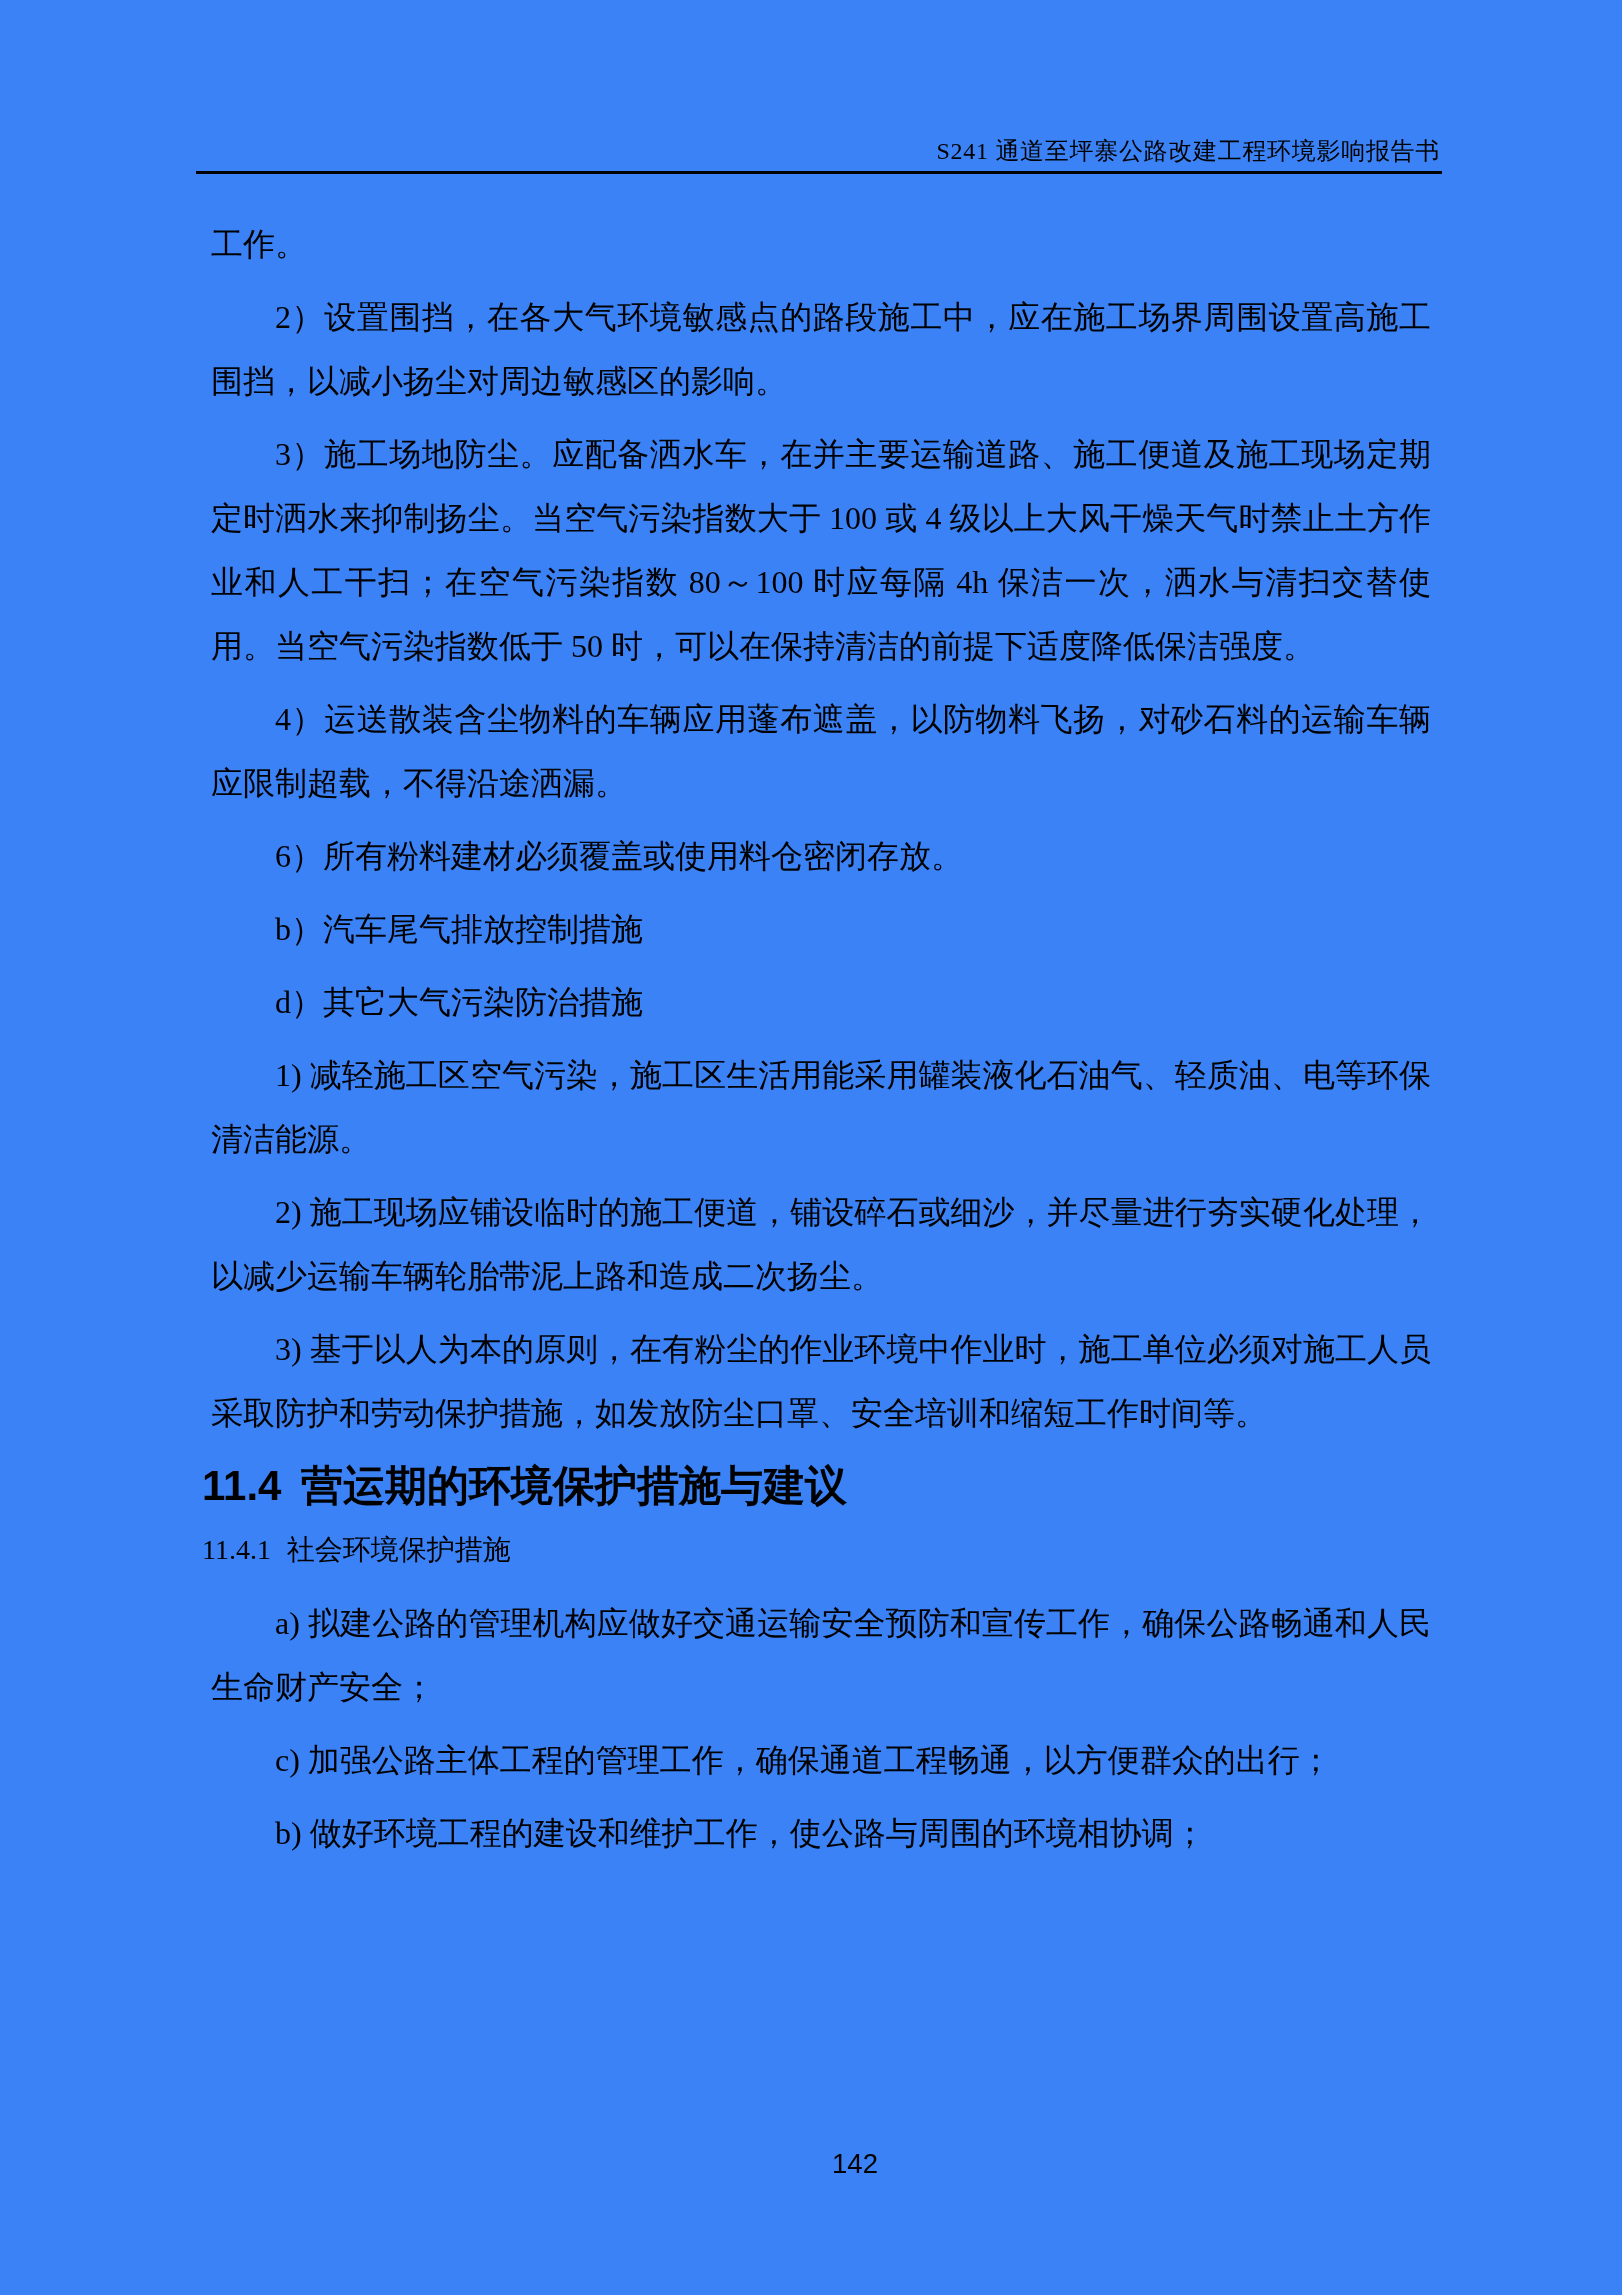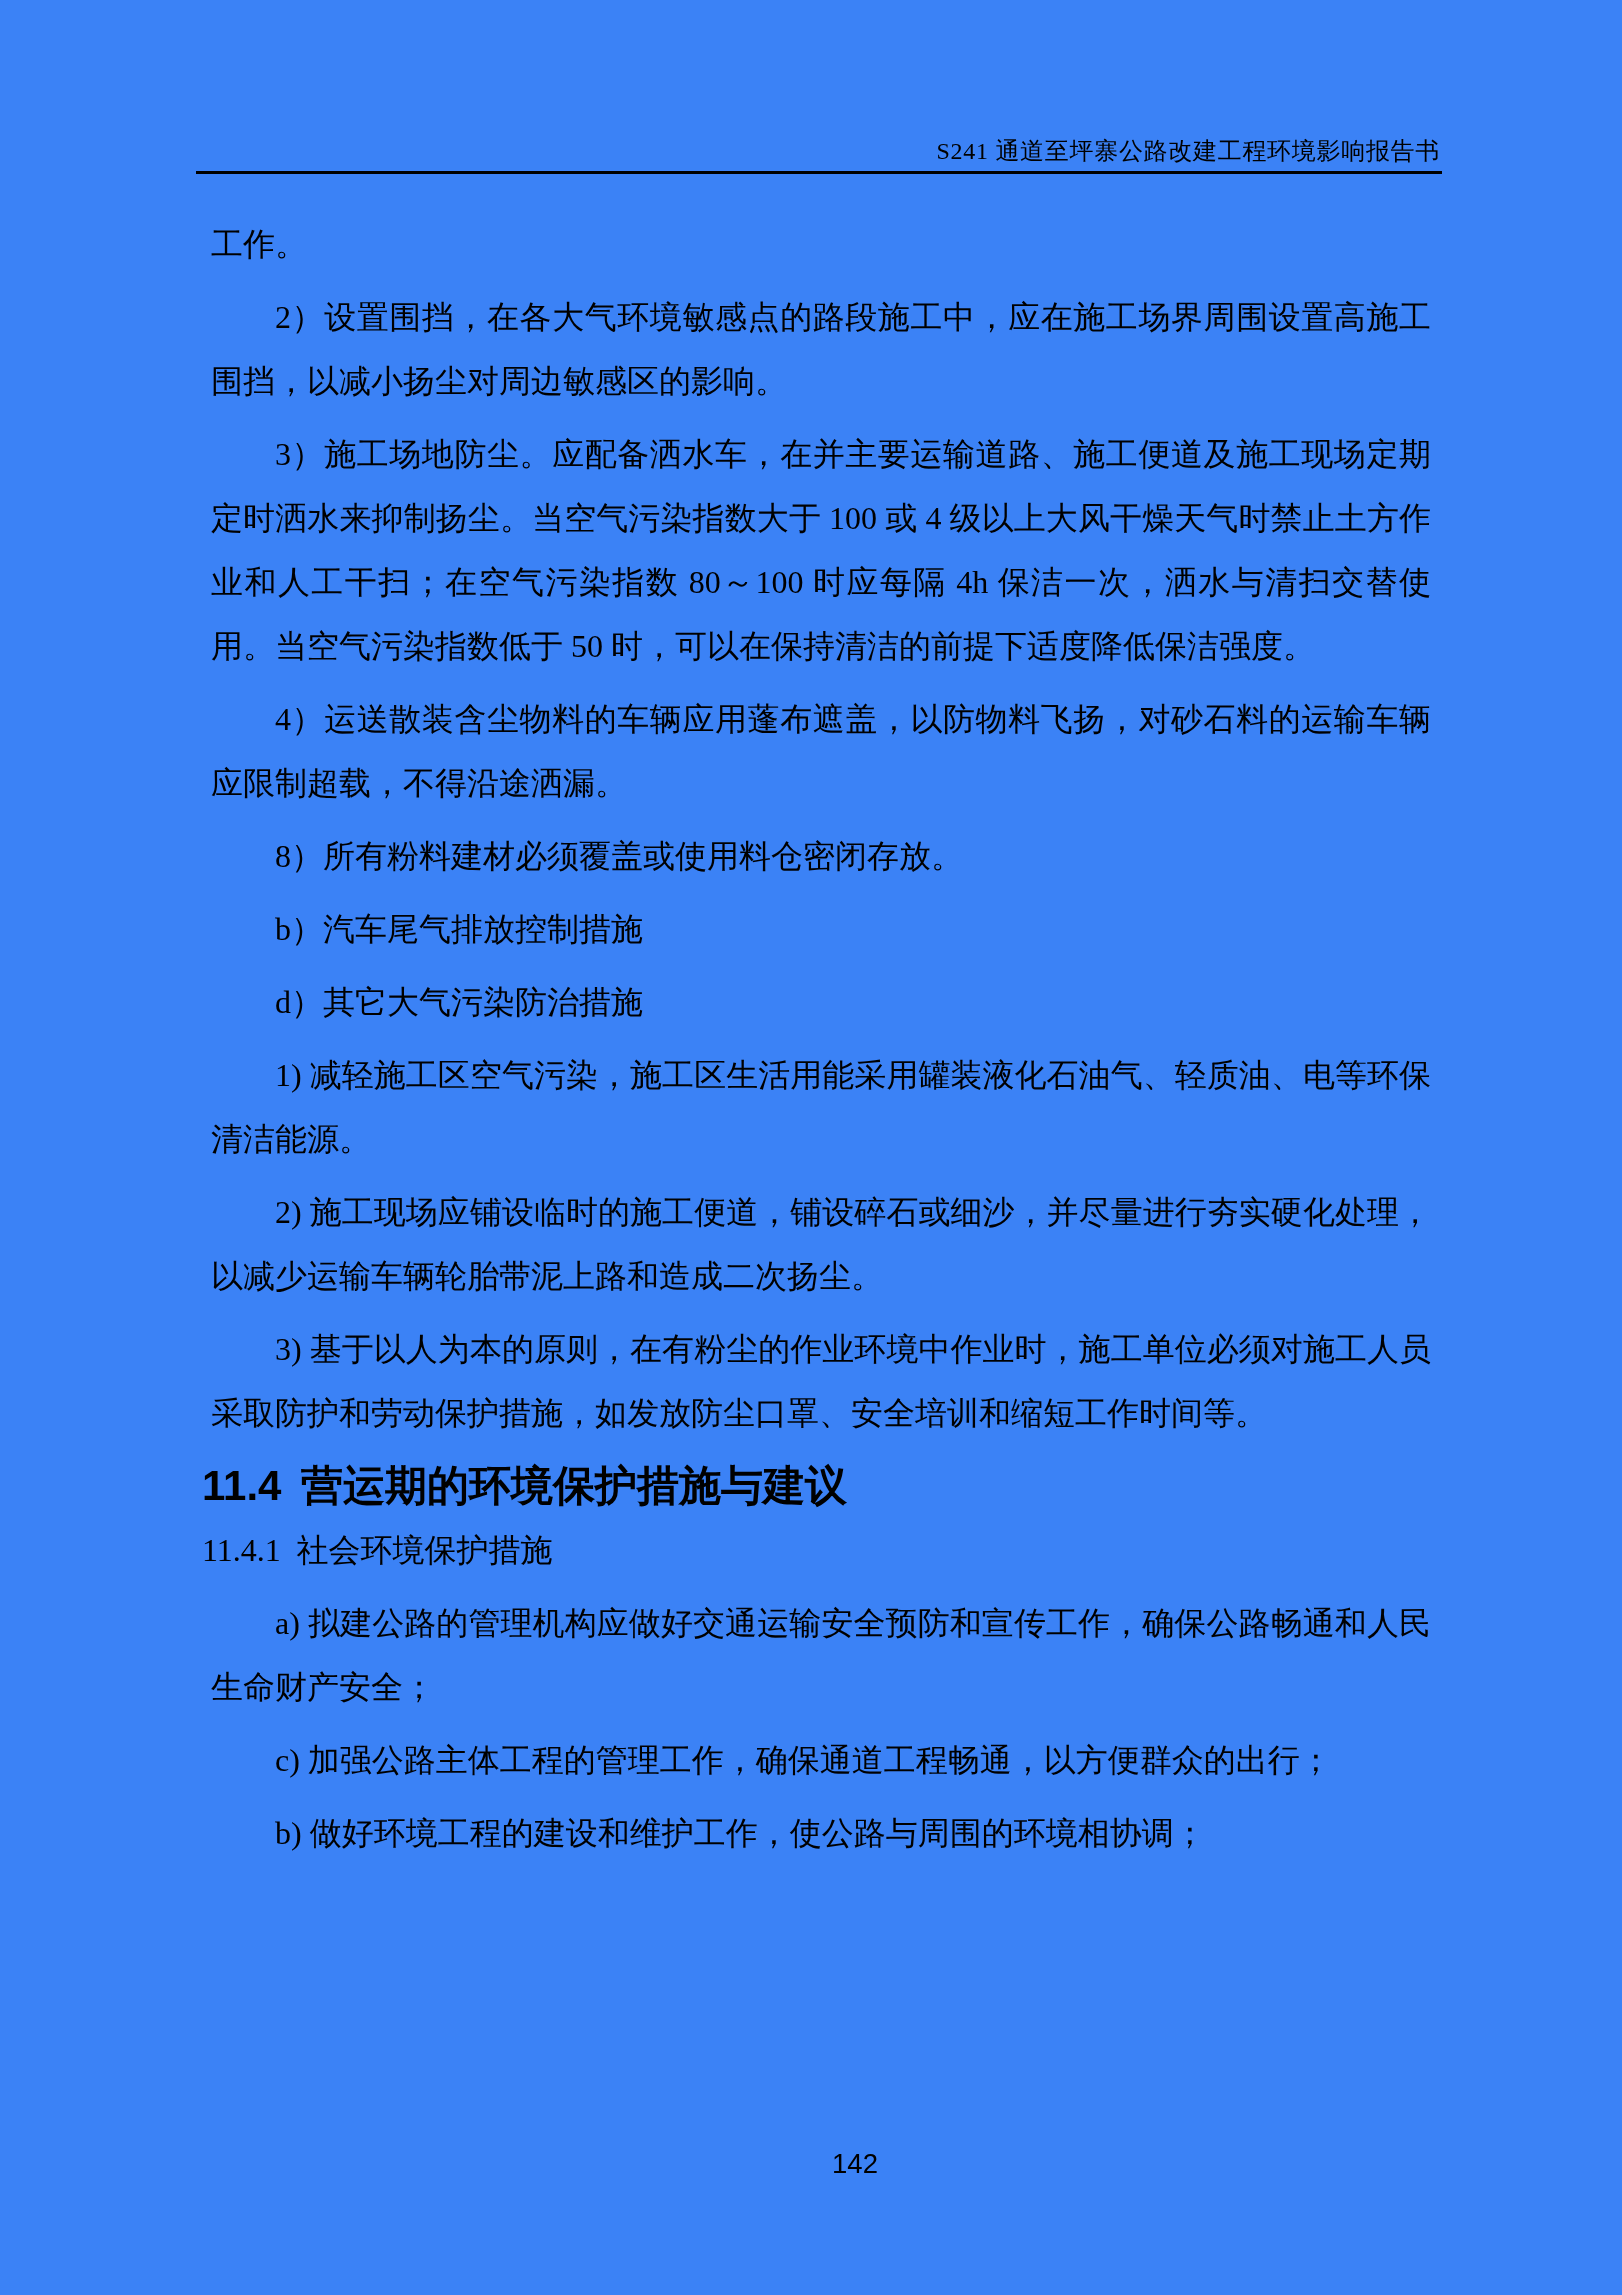--- a/index.html
+++ b/index.html
@@ -57,21 +57,21 @@
     font-size: 42px;
     line-height: 64px;
     text-align: left;
   }
   h2.sec-heading .sec-num { margin-right: 19.6px; }
   h3.subsec-heading {
     margin: 0;
     text-indent: 0;
     font-family: "Liberation Serif", "DejaVu Serif", serif;
     font-weight: normal;
-    font-size: 32px;
+    font-size: 28px;
     line-height: 64px;
     text-align: left;
   }
   h3.subsec-heading .sec-num { margin-right: 15.7px; }
   
   .page-number {
     position: absolute;
     left: 0;
     top: 2148px;
     width: 100%;
@@ -88,21 +88,21 @@
 <div class="page">
 
   <div class="header-title">S241 通道至坪寨公路改建工程环境影响报告书</div>
   <div class="header-rule"></div>
 
   <div class="body-text">
     <p class="no-indent">工作。</p>
     <p>2）设置围挡，在各大气环境敏感点的路段施工中，应在施工场界周围设置高施工围挡，以减小扬尘对周边敏感区的影响。</p>
     <p>3）施工场地防尘。应配备洒水车，在并主要运输道路、施工便道及施工现场定期定时洒水来抑制扬尘。当空气污染指数大于 100 或 4 级以上大风干燥天气时禁止土方作业和人工干扫；在空气污染指数 80～100 时应每隔 4h 保洁一次，洒水与清扫交替使用。当空气污染指数低于 50 时，可以在保持清洁的前提下适度降低保洁强度。</p>
     <p>4）运送散装含尘物料的车辆应用蓬布遮盖，以防物料飞扬，对砂石料的运输车辆应限制超载，不得沿途洒漏。</p>
-    <p>8）所有粉料建材必须覆盖或使用料仓密闭存放。</p>
+    <p>6）所有粉料建材必须覆盖或使用料仓密闭存放。</p>
     <p>b）汽车尾气排放控制措施</p>
     <p>d）其它大气污染防治措施</p>
     <p>1) 减轻施工区空气污染，施工区生活用能采用罐装液化石油气、轻质油、电等环保清洁能源。</p>
     <p>2) 施工现场应铺设临时的施工便道，铺设碎石或细沙，并尽量进行夯实硬化处理，以减少运输车辆轮胎带泥上路和造成二次扬尘。</p>
     <p>3) 基于以人为本的原则，在有粉尘的作业环境中作业时，施工单位必须对施工人员采取防护和劳动保护措施，如发放防尘口罩、安全培训和缩短工作时间等。</p>
 
     <h2 class="sec-heading">
       <span class="sec-num">11.4</span><span>营运期的环境保护措施与建议</span>
     </h2>
 

